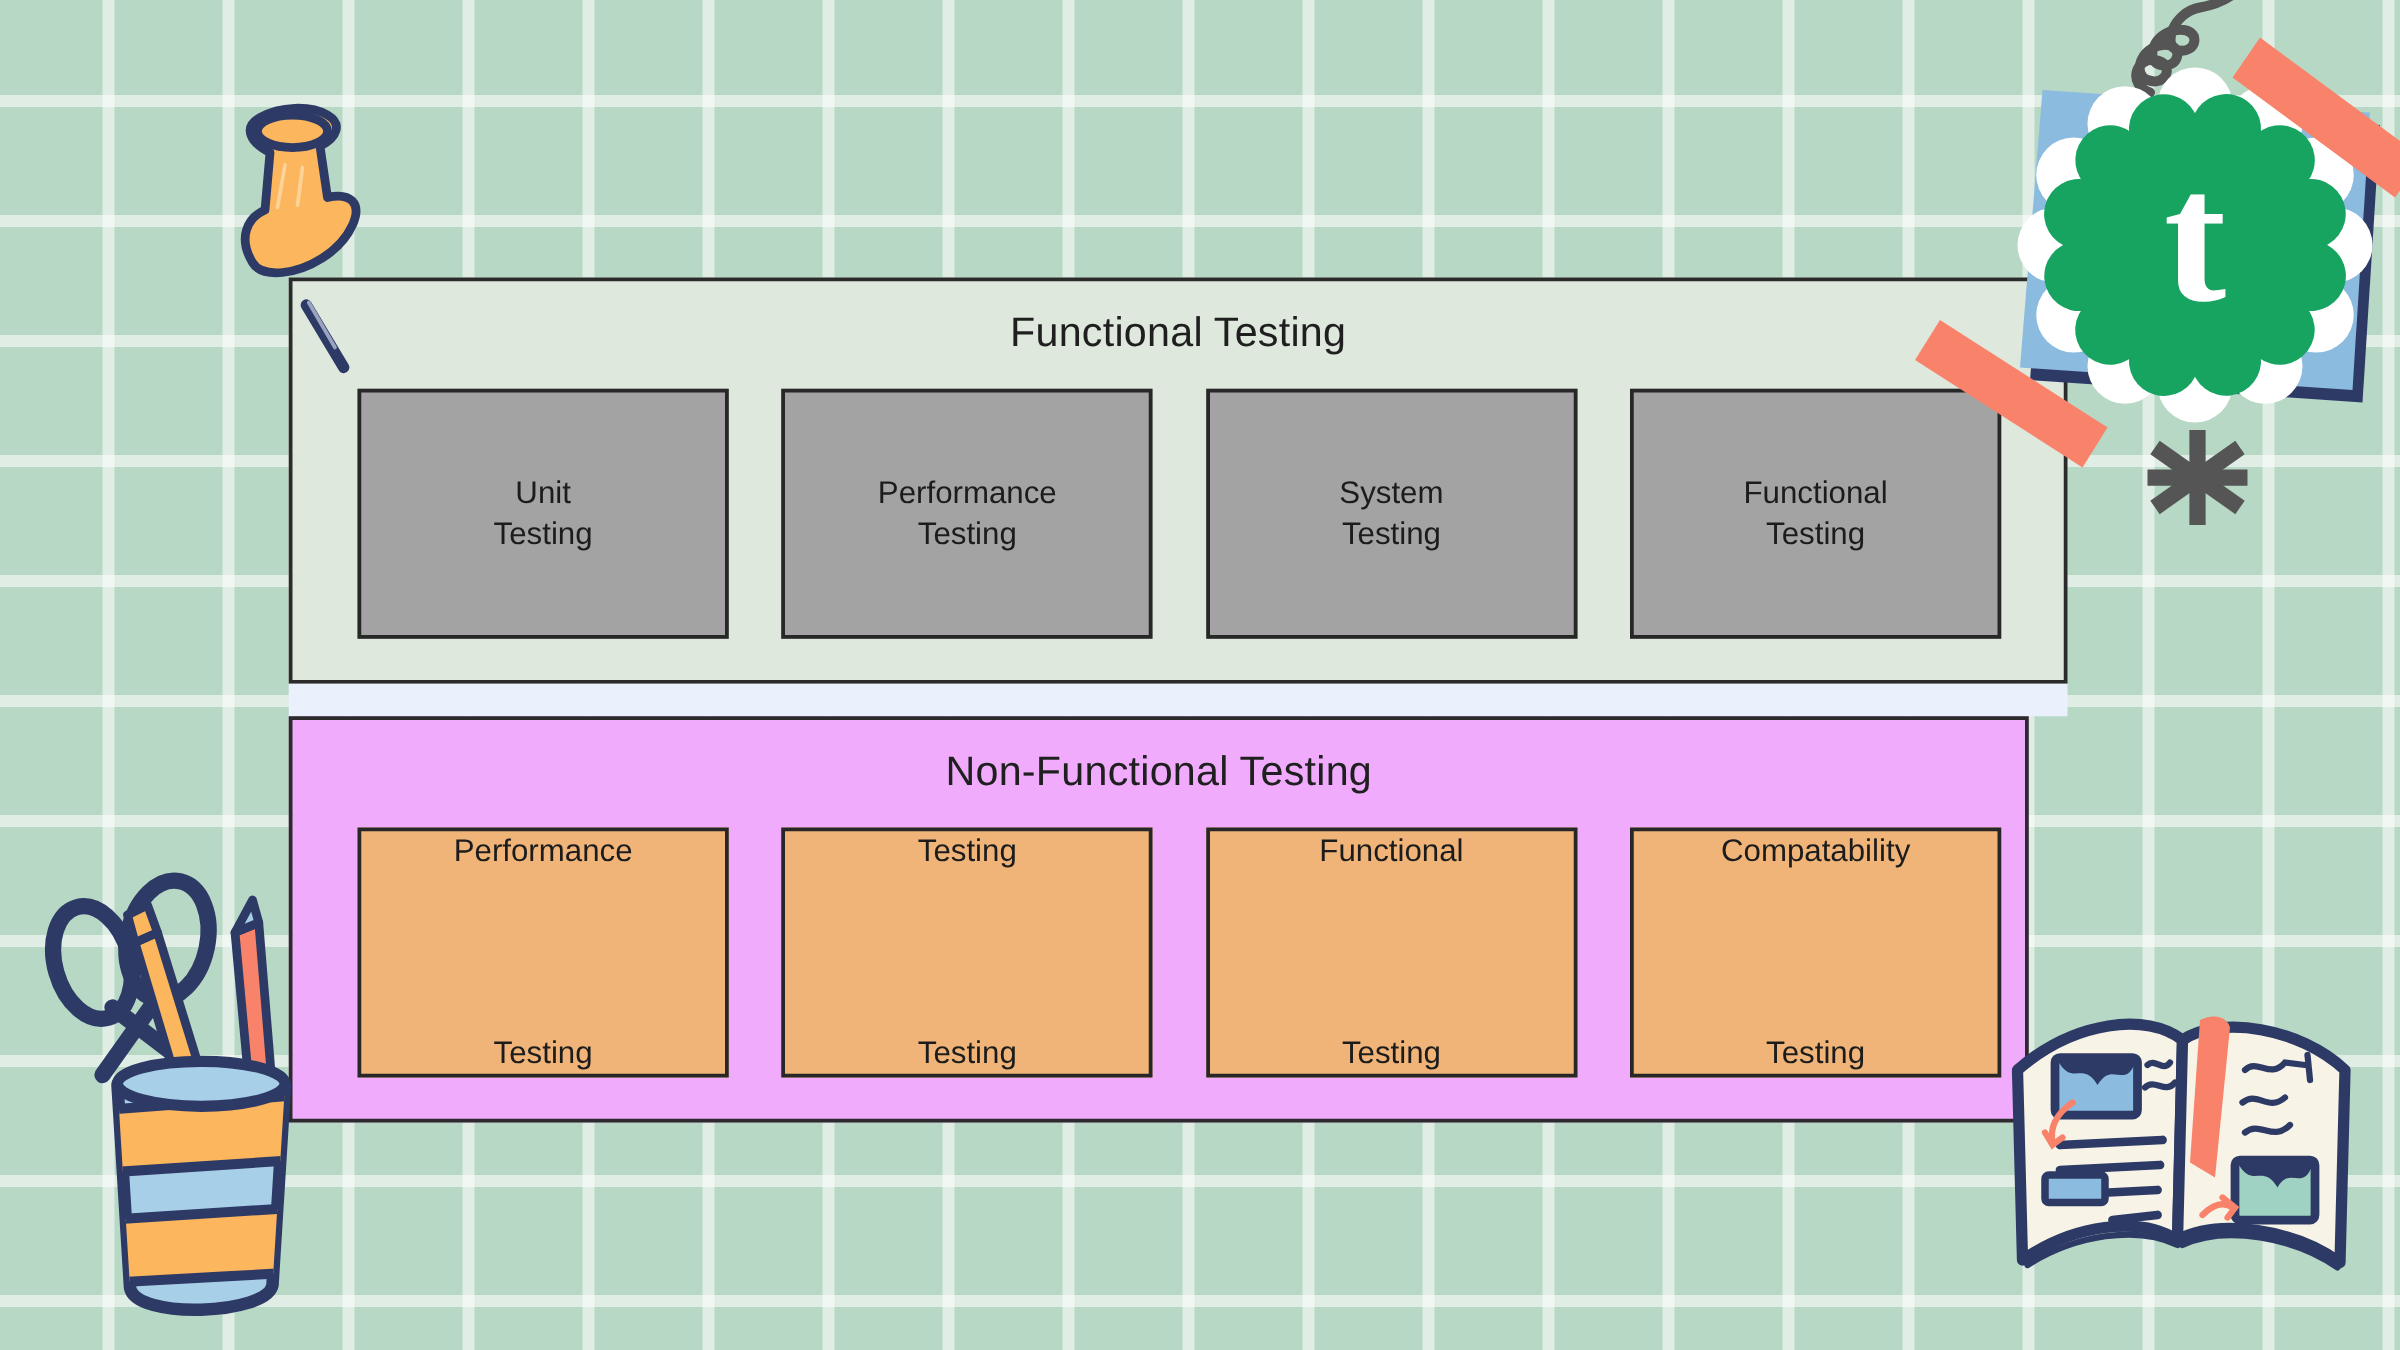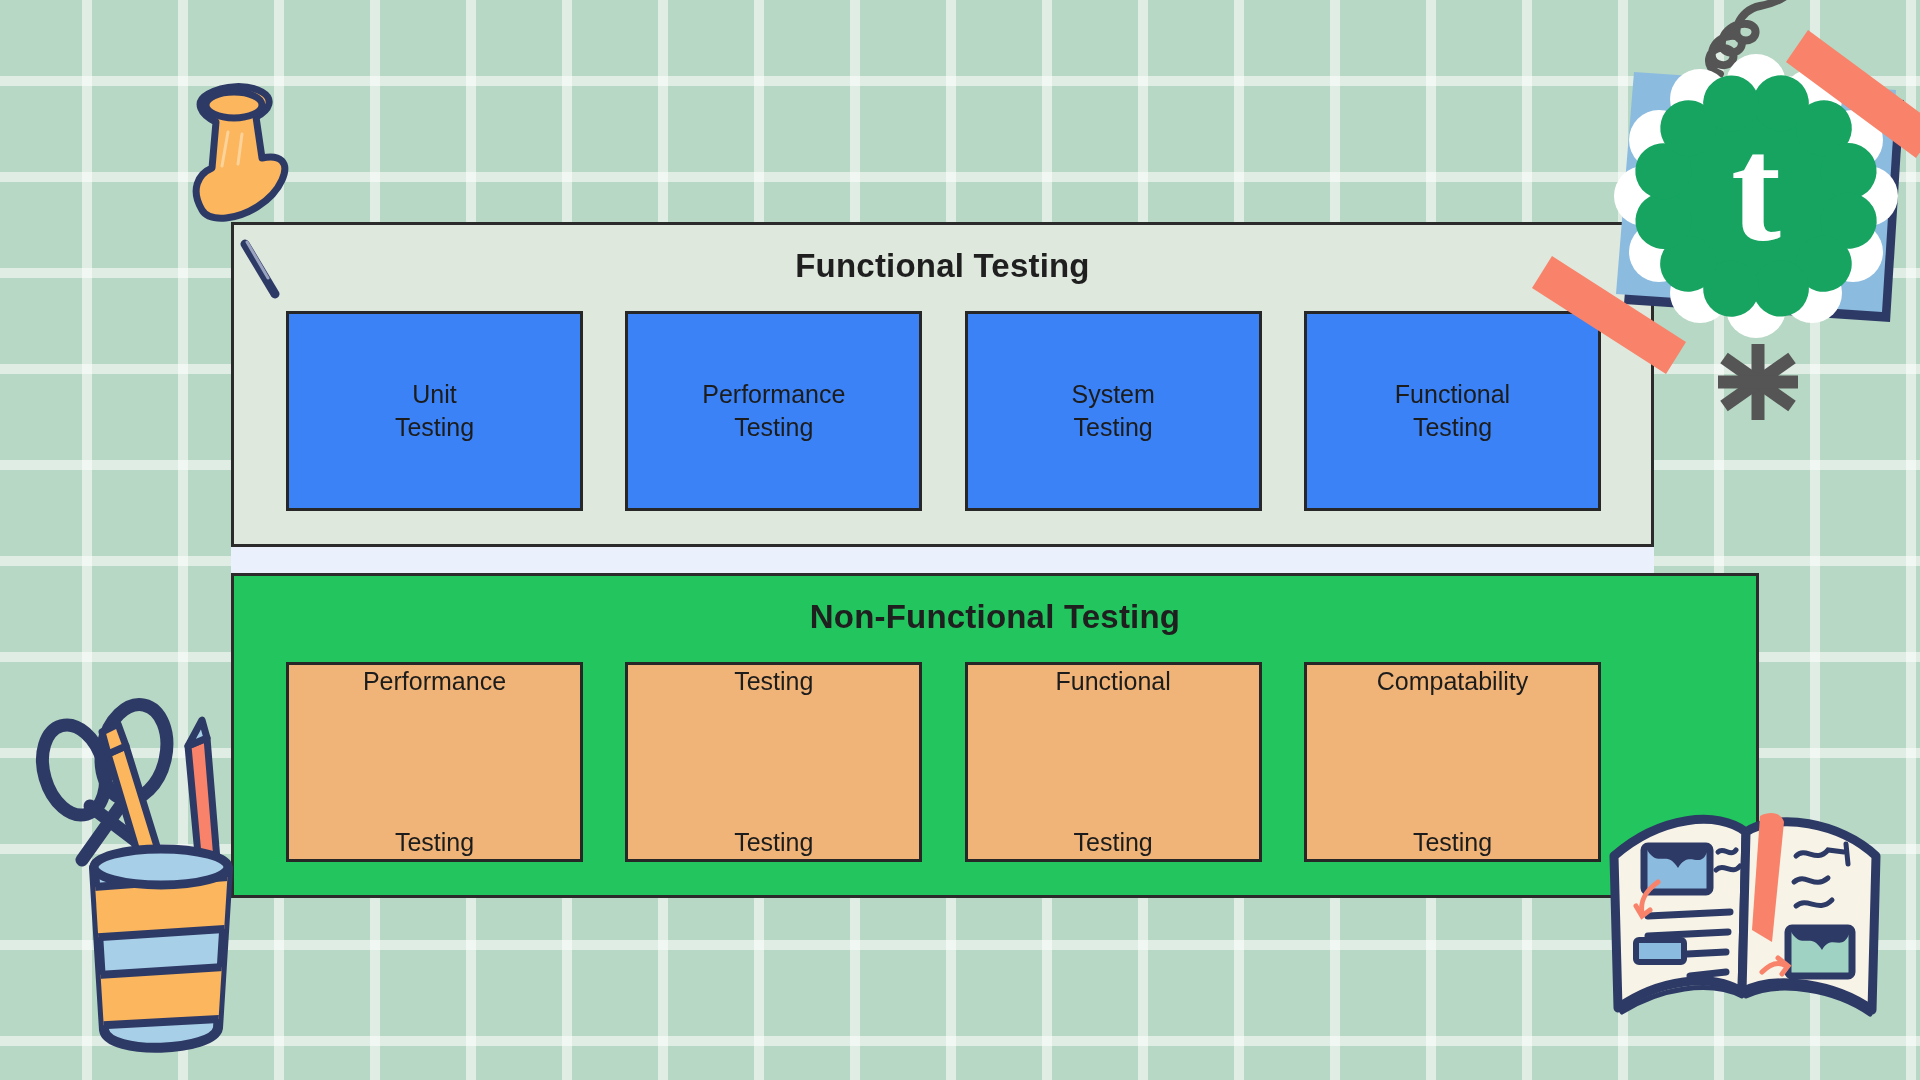--- a/index.html
+++ b/index.html
@@ -42,41 +42,41 @@
   .panel-functional {
     left: 231px;
     top: 222px;
     width: 1423px;
     height: 325px;
     background-color: #dfe8dd;
   }
   .panel-nonfunctional {
     left: 231px;
     top: 573px;
-    width: 1528px;
+    width: 1392px;
     height: 325px;
-    background-color: #22c55e;
+    background-color: #f0abfc;
   }
   .panel-gap {
     position: absolute;
     left: 231px;
     top: 547px;
     width: 1423px;
     height: 26px;
     background-color: #eaf1fd;
   }
 
   .panel-title {
     position: absolute;
     left: 0;
     right: 0;
     top: 22px;
     text-align: center;
     font-size: 33px;
-    font-weight: bold;
+    font-weight: normal;
     color: #1f1f1f;
     letter-spacing: 0.2px;
   }
 
   
   .card-row {
     position: absolute;
     left: 52px;
     top: 86px;
     width: 1315px;
@@ -91,21 +91,21 @@
     box-sizing: border-box;
     display: flex;
     flex-direction: column;
     align-items: center;
     justify-content: center;
     font-size: 25px;
     color: #1c1c1c;
     line-height: 1.32;
     text-align: center;
   }
-  .card-green  { background-color: #3b82f6; }
+  .card-green  { background-color: #a3a3a3; }
   .card-orange { background-color: #f0b478; justify-content: space-between; }
   .card .l1, .card .l2 { display: block; }
 
   
   .pin { position: absolute; left: 150px; top: 62px; width: 170px; height: 240px; }
 
   
   .sticky { position: absolute; left: 1580px; top: -10px; width: 360px; height: 380px; }
 
   

